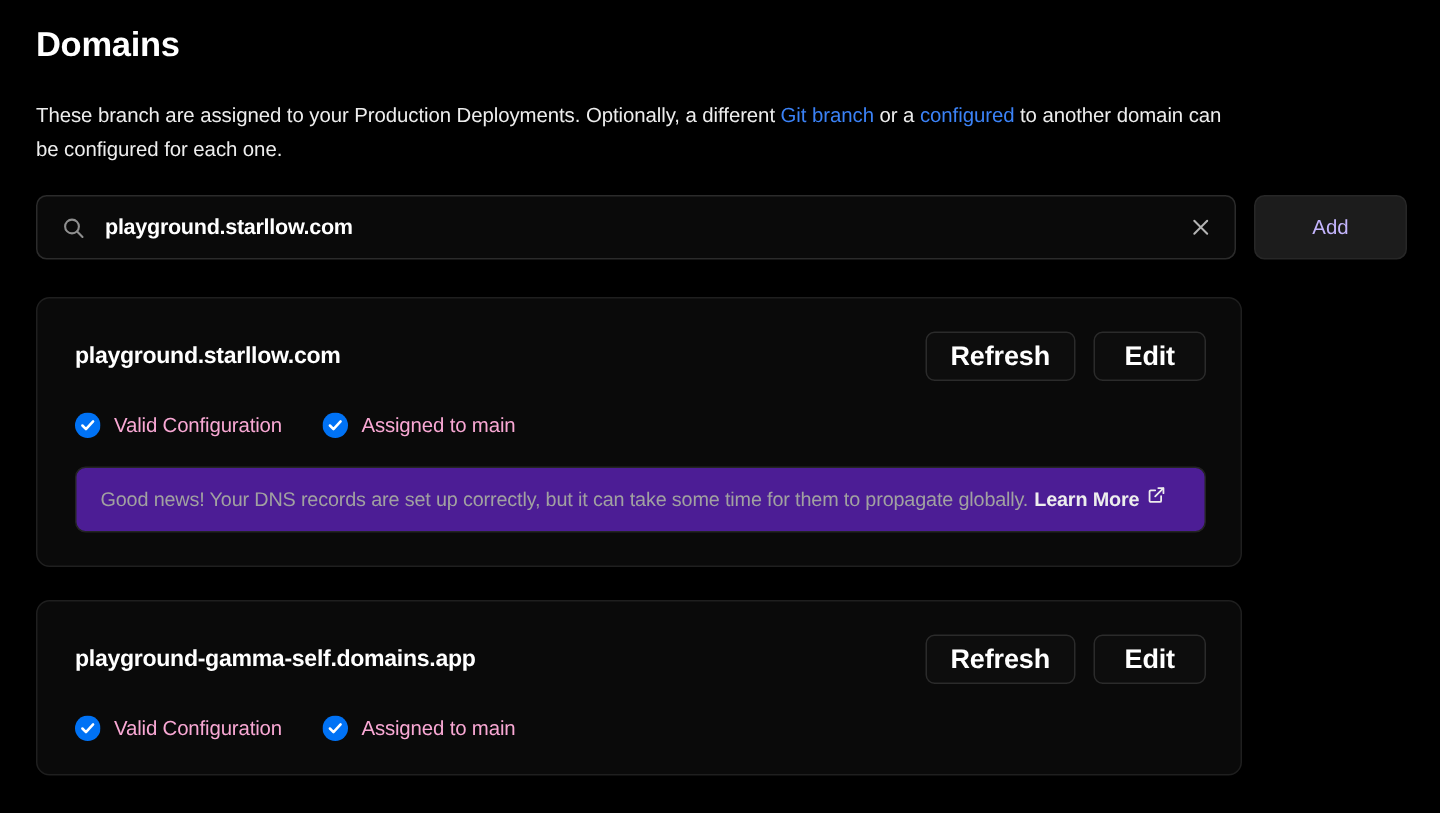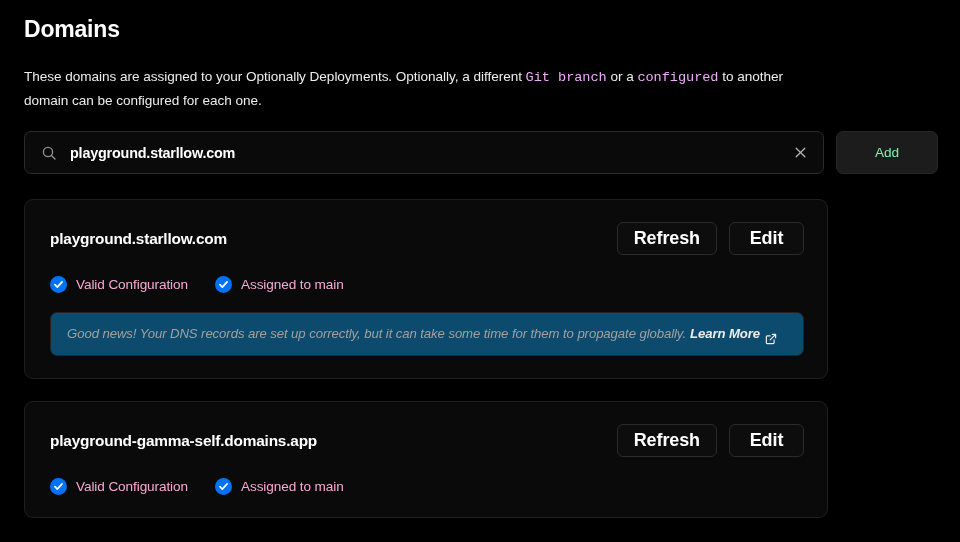--- a/index.html
+++ b/index.html
@@ -37,24 +37,23 @@
   .page-desc {
     font-size: 13.6px;
     line-height: 23px;
     color: #ededed;
     max-width: 880px;
     margin-bottom: 19px;
     letter-spacing: -0.05px;
   }
 
   .link {
-    color: #f0abfc;
+    color: #3b82f6;
     text-decoration: none;
     cursor: pointer;
-    font-family: Liberation Mono, monospace;
   }
 
   
   .search-row {
     display: flex;
     align-items: center;
     gap: 12px;
     margin-bottom: 25px;
   }
 
@@ -99,21 +98,21 @@
     align-items: center;
     justify-content: center;
   }
 
   .add-btn {
     flex: 0 0 102px;
     height: 43px;
     background: #1c1c1c;
     border: 1px solid #272727;
     border-radius: 7px;
-    color: #86efac;
+    color: #c4b5fd;
     font-family: "Liberation Sans", sans-serif;
     font-size: 13.6px;
     font-weight: normal;
     cursor: default;
     display: flex;
     align-items: center;
     justify-content: center;
   }
 
   
@@ -177,53 +176,52 @@
     flex: 0 0 17px;
     width: 17px;
     height: 17px;
     display: block;
   }
 
   .notice {
     margin-top: 19px;
     border: 1px solid #242424;
     border-radius: 7px;
-    background: #0c4a6e;
+    background: #4c1d95;
     padding: 11px 16px;
     font-size: 13.2px;
     line-height: 20px;
     color: #a1a1a1;
     letter-spacing: -0.1px;
     display: flex;
     align-items: baseline;
     flex-wrap: wrap;
-    font-style: italic;
   }
 
   .notice-link {
     color: #ededed;
     font-weight: bold;
     text-decoration: none;
     cursor: pointer;
     margin-left: 4px;
     display: inline-flex;
-    align-items: flex-end;
+    align-items: flex-start;
     gap: 5px;
   }
 
   .ext-icon { width: 12px; height: 12px; display: block; position: relative; top: 1px; }
 </style>
 </head>
 <body>
 
 <div class="page">
 
   <h1 class="page-title">Domains</h1>
 
-  <p class="page-desc"><span>These domains are assigned to your Optionally Deployments. Optionally, a different </span><a class="link" href="#">Git branch</a><span> or a </span><a class="link" href="#">configured</a><span> to another domain can be configured for each one.</span></p>
+  <p class="page-desc"><span>These branch are assigned to your Production Deployments. Optionally, a different </span><a class="link" href="#">Git branch</a><span> or a </span><a class="link" href="#">configured</a><span> to another domain can be configured for each one.</span></p>
 
   <div class="search-row">
     <div class="search-box">
       <span class="search-icon">
         <svg viewBox="0 0 16 16" width="16" height="16" fill="none" stroke="currentColor" stroke-width="1.4">
           <circle cx="7" cy="7" r="4.6"></circle>
           <line x1="10.4" y1="10.4" x2="14" y2="14" stroke-linecap="round"></line>
         </svg>
       </span>
       <input class="search-input" type="text" value="playground.starllow.com" style="">

